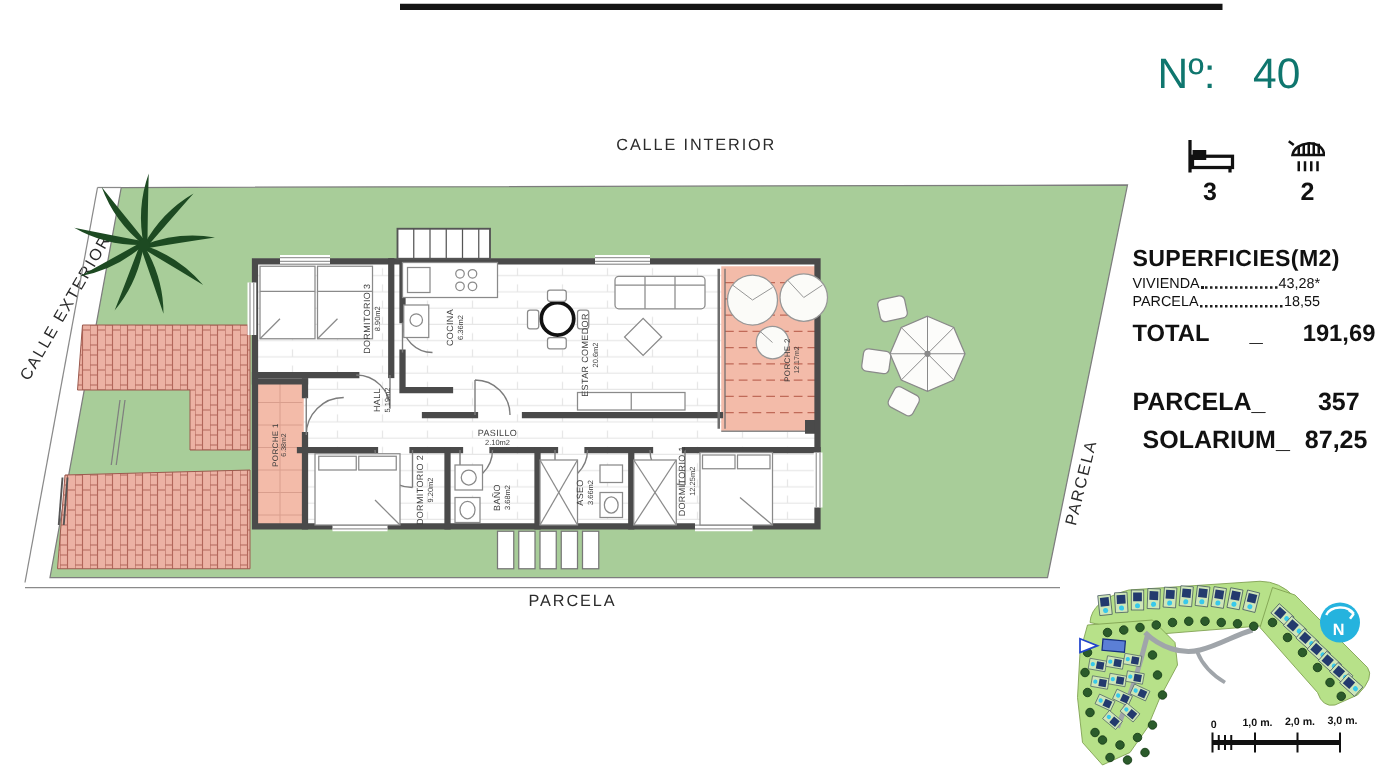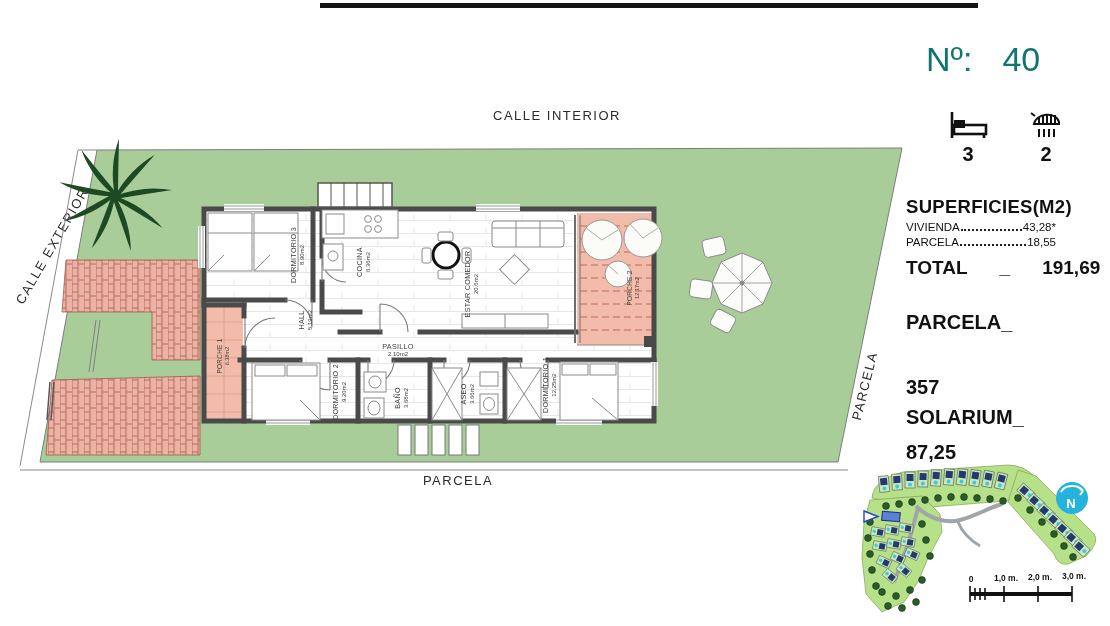--- a/index.html
+++ b/index.html
@@ -20,21 +20,21 @@
   
   #info-panel{position:absolute;left:906px;top:40px;width:196px;}
   .plot-number{display:flex;gap:30px;padding-left:20px;font-size:34px;color:#0f766e;}
   .amenities{display:flex;gap:36px;padding-left:40px;margin-top:30px;}
   .amenity{display:flex;flex-direction:column;align-items:center;gap:2px;}
   .amenity .count{font-size:20px;font-weight:bold;}
   .surfaces-title{margin-top:30px;font-size:18.5px;font-weight:bold;letter-spacing:.3px;}
   .surf-row{display:flex;align-items:flex-end;font-size:11.5px;font-weight:normal;margin-top:3px;width:150px;}
   .leader{flex:1;border-bottom:2px dotted #1c1c1c;margin:0 1px 2px 1px;min-width:20px;}
   .total-row{margin-top:9px;font-size:19px;font-weight:bold;display:flex;gap:32px;align-items:baseline;}
-  .big-row{font-size:20px;font-weight:bold;display:flex;align-items:baseline;flex-direction:column;}
+  .big-row{font-size:20px;font-weight:bold;display:flex;align-items:baseline;}
   .big-row.parcela{margin-top:32px;gap:42px;}
   .big-row.solarium{margin-top:7px;gap:12px;justify-content:center;}
   #minimap{position:absolute;left:858px;top:462px;}
   .scale-label{font-size:8.5px;font-weight:bold;fill:#111;text-anchor:middle;
                font-family:"Liberation Sans",sans-serif;}
   .north-n{font-size:13px;font-weight:bold;fill:#fff;text-anchor:middle;
            font-family:"Liberation Sans",sans-serif;}
 </style>
 </head>
 <body>

